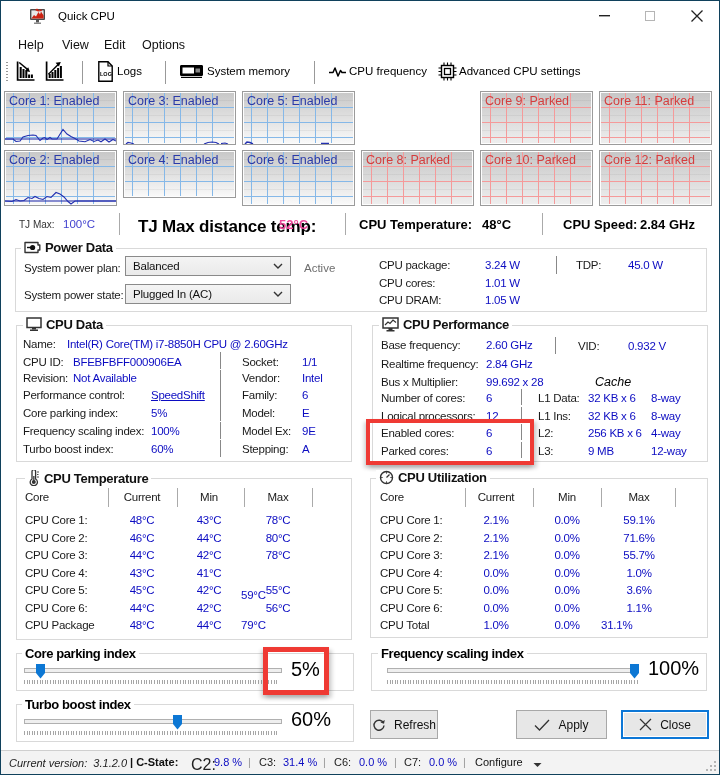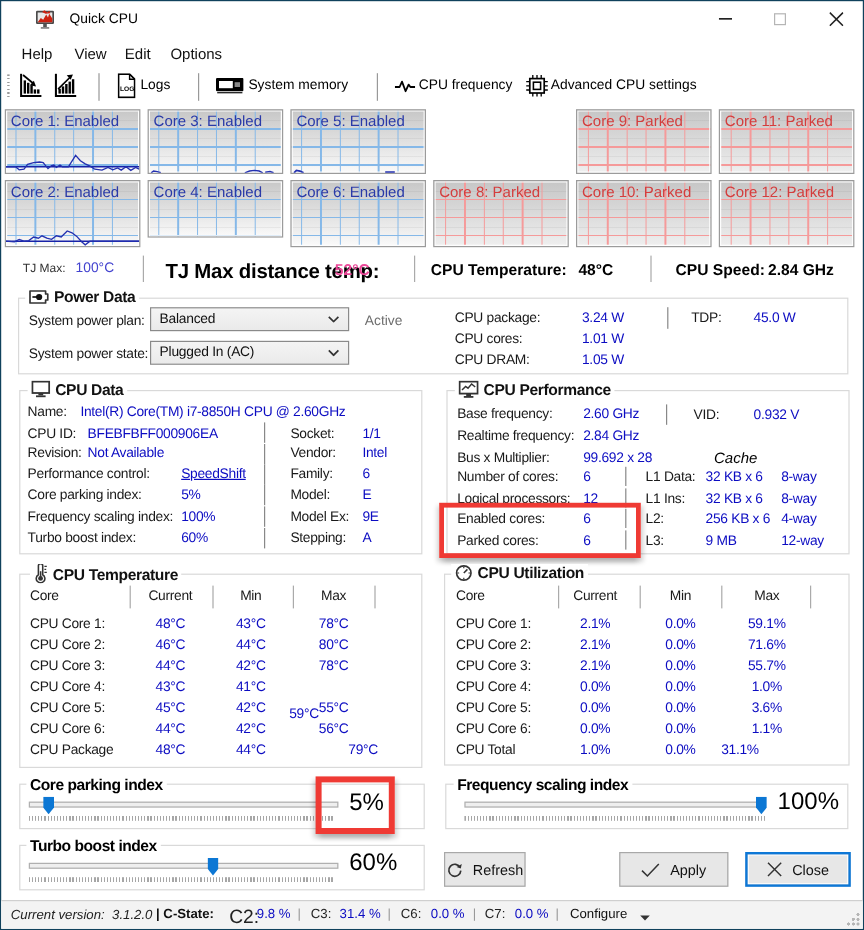--- a/index.html
+++ b/index.html
@@ -329,21 +329,21 @@
 <div class="val" style="left:106px;top:583px;width:70px;text-align:center">45°C</div>
 <div class="val" style="left:176px;top:583px;width:64px;text-align:center">42°C</div>
 <div class="val" style="left:240px;top:583px;width:74px;text-align:center">55°C</div>
 <div class="row" style="left:24px;top:600.5px">CPU Core 6:</div>
 <div class="val" style="left:106px;top:600.5px;width:70px;text-align:center">44°C</div>
 <div class="val" style="left:176px;top:600.5px;width:64px;text-align:center">42°C</div>
 <div class="val" style="left:240px;top:600.5px;width:74px;text-align:center">56°C</div>
 <div class="row" style="left:24px;top:618px">CPU Package</div>
 <div class="val" style="left:106px;top:618px;width:70px;text-align:center">48°C</div>
 <div class="val" style="left:176px;top:618px;width:64px;text-align:center">44°C</div>
-<div class="val" style="left:240px;top:618px;width:74px;text-align:right">79°C</div>
+<div class="val" style="left:240px;top:618px;width:74px;text-align:left">79°C</div>
 
 <div class="gbox" style="left:369px;top:477px;width:338px;height:160px"></div>
 <div class="glegend" style="left:375px;top:469px">
 <svg width="15" height="15" viewBox="0 0 15 15">
         <circle cx="7.5" cy="7.5" r="6" fill="#fff" stroke="#333" stroke-width="1.4"></circle>
         <path d="M7.5 7.5 L10.5 4.5" stroke="#333" stroke-width="1.3"></path>
         <path d="M7.5 2.2 V3.6 M12.8 7.5 H11.4 M7.5 12.8 V11.4 M2.2 7.5 H3.6" stroke="#333" stroke-width="1"></path>
       </svg>
 <span>CPU Utilization</span>
     </div>

